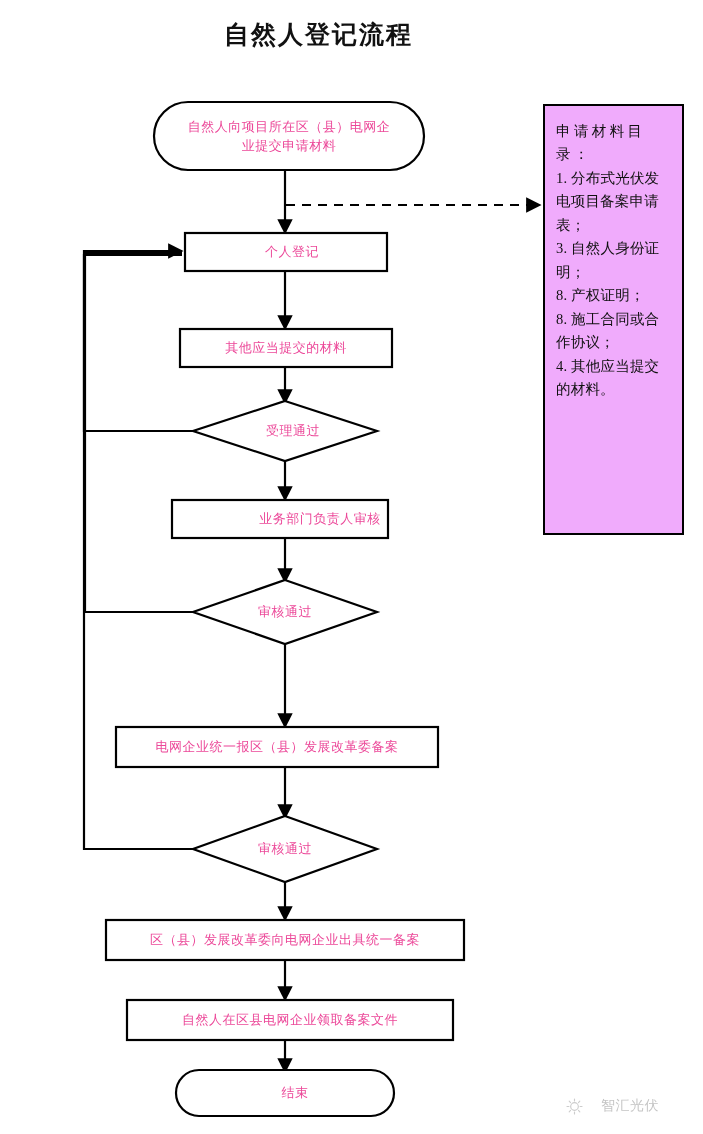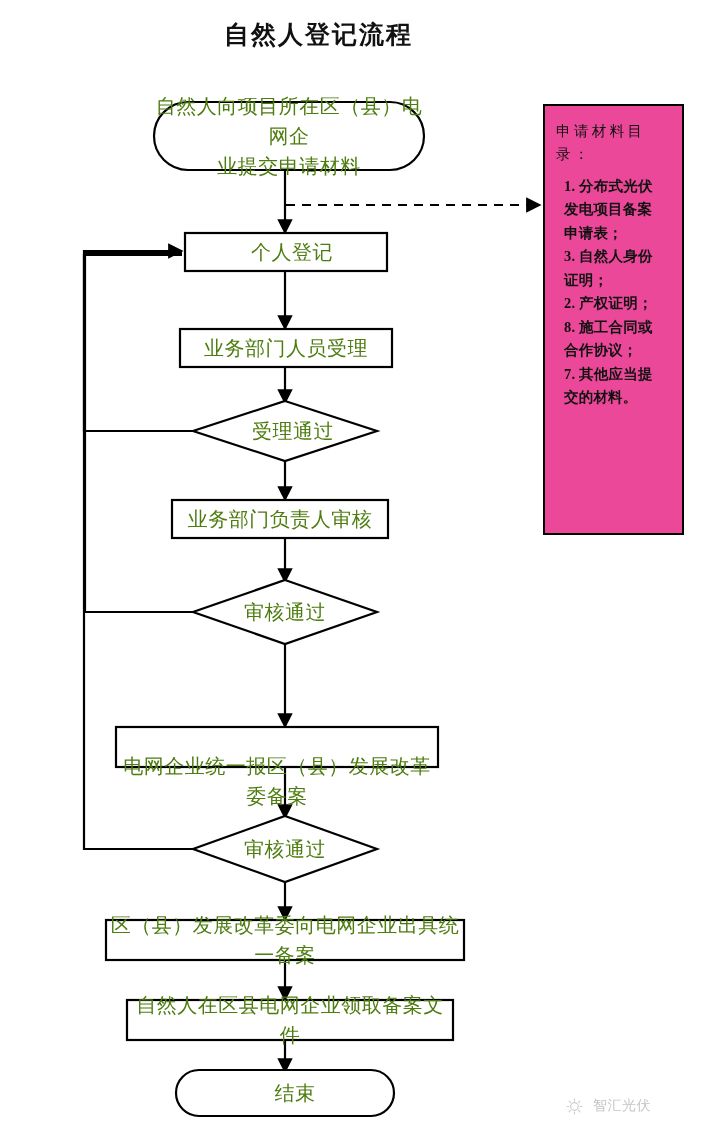--- a/index.html
+++ b/index.html
@@ -41,67 +41,66 @@
     color: #111111;
   }
 
   
   .node-text {
     position: absolute;
     display: flex;
     align-items: center;
     justify-content: center;
     text-align: center;
-    font-size: 20px;
+    font-size: 13px;
     line-height: 1.5;
-    color: #4d7c0f;
+    color: #ec4899;
     letter-spacing: 0.5px;
     pointer-events: none;
     white-space: pre-line;
   }
 
   
   .materials-panel {
     position: absolute;
     left: 543px;
     top: 104px;
     width: 141px;
     height: 431px;
     box-sizing: border-box;
     border: 2px solid #000000;
-    background: #ec4899;
+    background: #f0abfc;
     padding: 14px 9px 8px 11px;
   }
   .materials-title {
     font-size: 14.5px;
     line-height: 1.62;
     letter-spacing: 3.4px;
     color: #111111;
   }
   .materials-list {
-    margin: 8px;
+    margin: 0;
     padding: 0;
     list-style: none;
-    font-weight: bold;
   }
   .materials-list li {
     font-size: 14.5px;
     line-height: 1.62;
     letter-spacing: 0.2px;
     color: #111111;
   }
 
   
   .watermark {
     position: absolute;
     left: 566px;
     top: 1097px;
     display: flex;
     align-items: center;
-    gap: 10px;
+    gap: 18px;
     opacity: 0.5;
   }
   .watermark-logo {
     width: 17px;
     height: 17px;
     flex: 0 0 auto;
   }
   .watermark-text {
     font-size: 14px;
     color: #8a8a8a;
@@ -175,46 +174,46 @@
 
       <rect x="176" y="1070" width="218" height="46" rx="23" ry="23" fill="#ffffff"></rect>
     </g>
   </svg>
 
   <div class="node-text" style="left:154px; top:102px; width:270px; height:68px;">自然人向项目所在区（县）电网企
 业提交申请材料</div>
 
   <div class="node-text" style="left:185px; top:233px; width:214px; height:38px;">个人登记</div>
 
-  <div class="node-text" style="left:180px; top:329px; width:212px; height:38px;">业务部门人员受理</div>
+  <div class="node-text" style="left:180px; top:329px; width:212px; height:38px;">其他应当提交的材料</div>
 
   <div class="node-text" style="left:201px; top:411px; width:184px; height:40px;">受理通过</div>
 
-  <div class="node-text" style="left:172px; top:500px; width:216px; height:38px;">业务部门负责人审核</div>
+  <div class="node-text" style="left:172px; top:500px; width:216px; height:38px;padding-left:40px;">业务部门负责人审核</div>
 
   <div class="node-text" style="left:193px; top:592px; width:184px; height:40px;">审核通过</div>
 
-  <div class="node-text" style="left:116px; top:727px; width:322px; height:40px;margin-top:34px;">电网企业统一报区（县）发展改革委备案</div>
+  <div class="node-text" style="left:116px; top:727px; width:322px; height:40px;">电网企业统一报区（县）发展改革委备案</div>
 
   <div class="node-text" style="left:193px; top:829px; width:184px; height:40px;">审核通过</div>
 
   <div class="node-text" style="left:127px; top:1000px; width:326px; height:40px;">自然人在区县电网企业领取备案文件</div>
 
   <div class="node-text" style="left:106px; top:920px; width:358px; height:40px;">区（县）发展改革委向电网企业出具统一备案</div>
 
   <div class="node-text" style="left:186px; top:1070px; width:218px; height:46px;">结束</div>
 
   <div class="materials-panel">
     <div class="materials-title">申请材料目录：</div>
     <ul class="materials-list">
       <li>1. 分布式光伏发电项目备案申请表；</li>
       <li>3. 自然人身份证明；</li>
-      <li>2. 产权证明；</li>
+      <li>8. 产权证明；</li>
       <li>8. 施工合同或合作协议；</li>
-      <li>7. 其他应当提交的材料。</li>
+      <li>4. 其他应当提交的材料。</li>
     </ul>
   </div>
 
   <div class="watermark">
     <svg class="watermark-logo" viewBox="0 0 24 24">
       <circle cx="12" cy="12" r="5.4" fill="none" stroke="#9a9a9a" stroke-width="1.6"></circle>
       <g stroke="#9a9a9a" stroke-width="1.6" stroke-linecap="round">
         <line x1="12" y1="1.4" x2="12" y2="4.1"></line>
         <line x1="12" y1="19.9" x2="12" y2="22.6"></line>
         <line x1="1.4" y1="12" x2="4.1" y2="12"></line>

